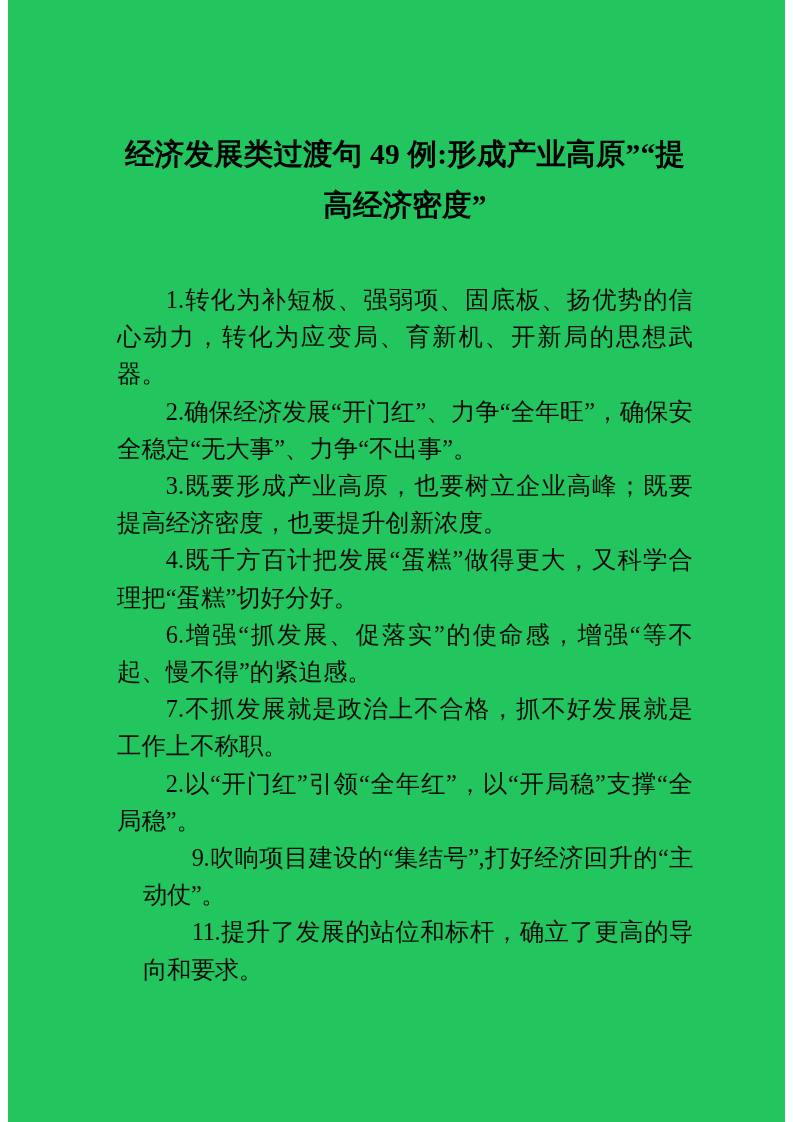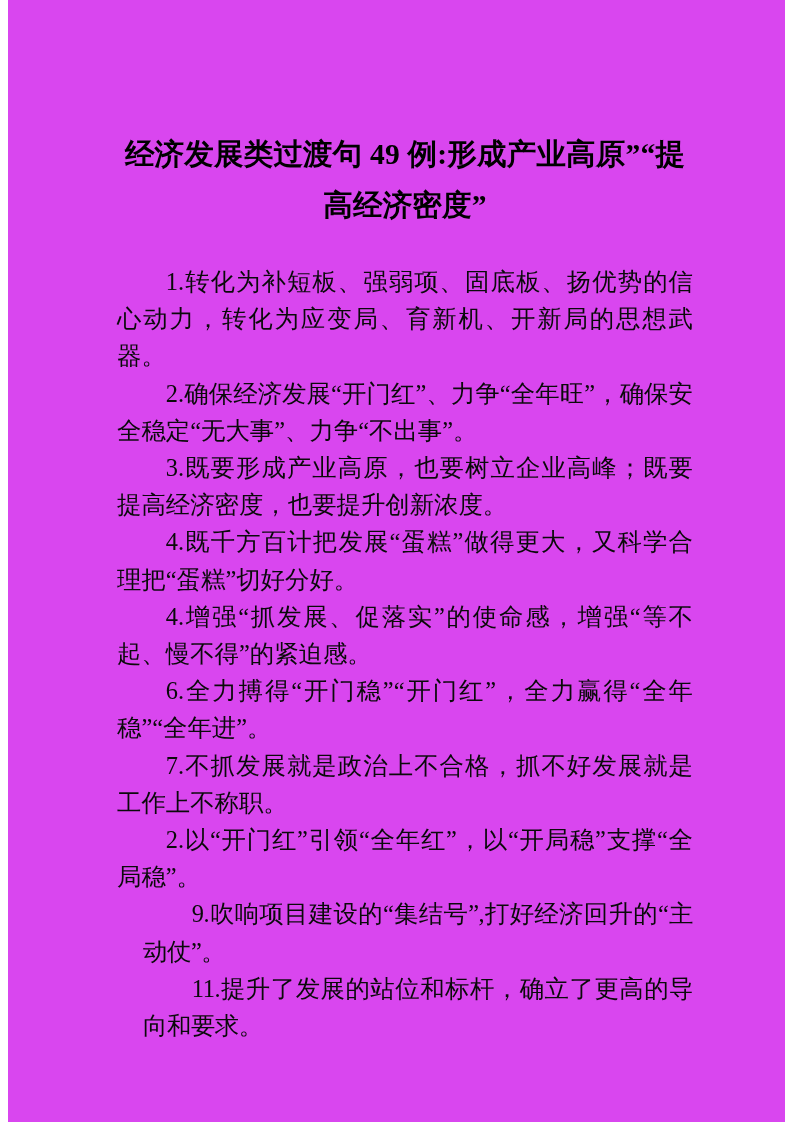--- a/index.html
+++ b/index.html
@@ -4,21 +4,21 @@
 <style>
   html, body {
     margin: 0;
     padding: 0;
     background: #ffffff;
   }
   .page {
     position: relative;
     width: 777px;
     height: 1122px;
-    background: #d946ef;
+    background: #22c55e;
     margin: 0 auto;
     overflow: hidden;
     box-sizing: border-box;
   }
   .doc-body {
     position: absolute;
     left: 109px;
     top: 0;
     width: 576px;
   }
@@ -44,42 +44,41 @@
     font-size: 24.4px;
     line-height: 37.2px;
     color: #0a0a0a;
     text-align: justify;
     text-justify: inter-ideograph;
     margin: 0;
     text-indent: 2em;
     letter-spacing: 0px;
   }
   .para:first-child {
-    margin-top: 32px;
+    margin-top: 50px;
   }
   .para.tight {
     letter-spacing: -0.45px;
     margin-left: 26px;
   }
 </style>
 </head>
 <body>
 
 <div class="page">
   <div class="doc-body">
 
     <h1 class="doc-title">经济发展类过渡句 49 例:形成产业高原”“提高经济密度”</h1>
 
     <div class="para-list">
       <p class="para">1.转化为补短板、强弱项、固底板、扬优势的信心动力，转化为应变局、育新机、开新局的思想武器。</p>
       <p class="para">2.确保经济发展“开门红”、力争“全年旺”，确保安全稳定“无大事”、力争“不出事”。</p>
       <p class="para">3.既要形成产业高原，也要树立企业高峰；既要提高经济密度，也要提升创新浓度。</p>
       <p class="para">4.既千方百计把发展“蛋糕”做得更大，又科学合理把“蛋糕”切好分好。</p>
-      <p class="para">4.增强“抓发展、促落实”的使命感，增强“等不起、慢不得”的紧迫感。</p>
-      <p class="para">6.全力搏得“开门稳”“开门红”，全力赢得“全年稳”“全年进”。</p>
+      <p class="para">6.增强“抓发展、促落实”的使命感，增强“等不起、慢不得”的紧迫感。</p>
       <p class="para">7.不抓发展就是政治上不合格，抓不好发展就是工作上不称职。</p>
       <p class="para">2.以“开门红”引领“全年红”，以“开局稳”支撑“全局稳”。</p>
       <p class="para tight">9.吹响项目建设的“集结号”,打好经济回升的“主动仗”。</p>
       <p class="para tight">11.提升了发展的站位和标杆，确立了更高的导向和要求。</p>
 
     </div>
 
   </div>
 </div>
 

